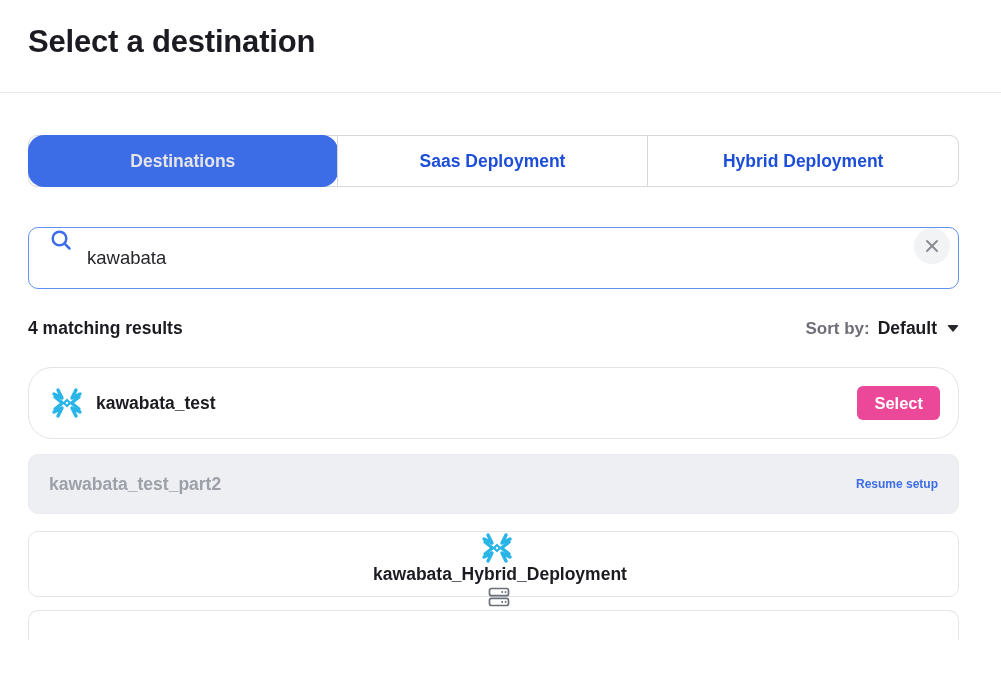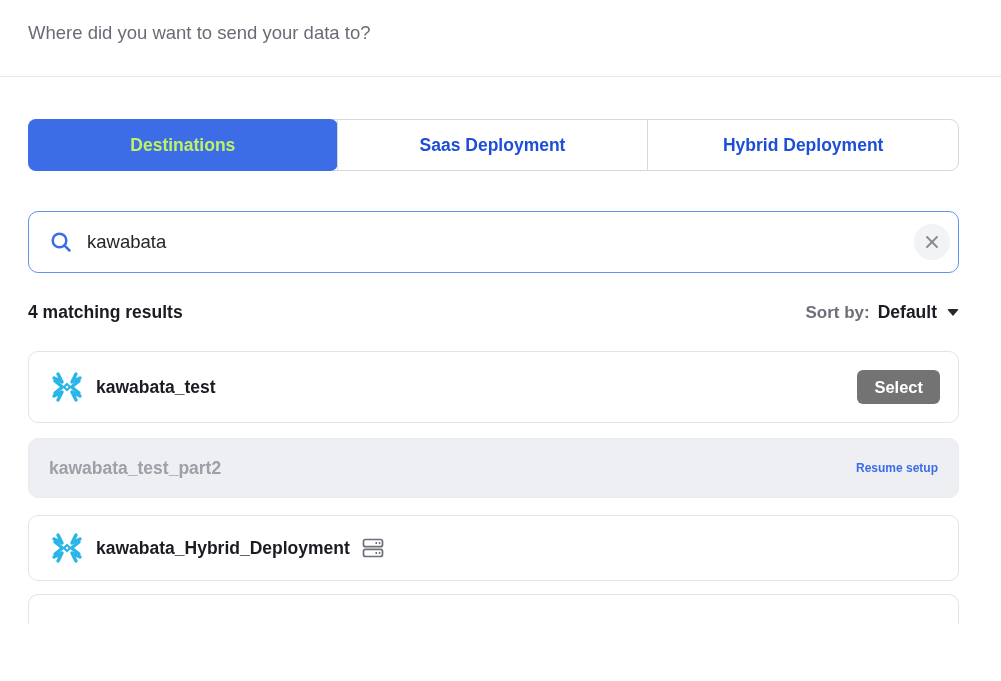--- a/index.html
+++ b/index.html
@@ -28,27 +28,27 @@
   .tab-group {
     margin-top: 42px; display: flex; height: 52px;
     border: 1px solid #d6d8dd; border-radius: 9px; background: #fff;
   }
   .tab {
     flex: 1; display: flex; align-items: center; justify-content: center;
     font-size: 17.5px; font-weight: 700; color: #1d4ed8; cursor: pointer;
   }
   .tab.middle { border-left: 1px solid #d6d8dd; border-right: 1px solid #d6d8dd; }
   .tab.active {
-    background: #3d6ce7; color: #bef264; border-radius: 8px; margin: -1px;
+    background: #3d6ce7; color: #e5e5e5; border-radius: 16px; margin: -1px;
   }
 
   
   .search-box {
     margin-top: 40px; height: 62px; border: 1.5px solid #6292f0; border-radius: 10px;
-    display: flex; align-items: center; padding: 0 8px 0 20px; background: #fff;
+    display: flex; padding: 0 8px 0 20px; background: #fff;
   }
   .search-box svg { flex: 0 0 auto; }
   .search-input {
     flex: 1; border: none; outline: none; margin-left: 14px;
     font-family: inherit; font-size: 18.5px; color: #26262c; background: transparent;
   }
   .clear-btn {
     width: 36px; height: 36px; border-radius: 50%; background: #f2f3f5;
     border: none; display: flex; align-items: center; justify-content: center;
     cursor: pointer;
@@ -64,44 +64,44 @@
     width: 0; height: 0; margin-left: 2px;
     border-left: 6px solid transparent; border-right: 6px solid transparent;
     border-top: 7px solid #26262c; border-radius: 2px;
   }
 
   
   .card {
     border-radius: 10px; display: flex; align-items: center;
     padding: 0 16px; background: #fff; border: 1px solid #e3e4e8;
   }
-  .card-1 { margin-top: 28px; height: 72px; }
+  .card-1 { margin-top: 28px; height: 72px; border-radius: 24px; }
   .card-2 { margin-top: 15px; height: 60px; background: #edeff2; border: 1px solid #e9ebee; padding-left: 20px; }
-  .card-3 { margin-top: 17px; height: 66px; }
+  .card-3 { margin-top: 17px; height: 66px; flex-direction: column; }
   .card-4 { margin-top: 13px; height: 30px; border-bottom: none; border-radius: 10px 10px 0 0; }
   .dest-icon { display: flex; margin-left: 6px; }
   .card-title { margin-left: 13px; font-size: 17.5px; font-weight: 700; color: #1b1b21; }
   .card-title.muted { margin-left: 0; color: #9ca0a8; }
   .badge-icon { margin-left: 11px; display: flex; }
   .spacer { flex: 1; }
   .select-btn {
     height: 34px; padding: 0 17px; border: none; border-radius: 6px;
-    background: #737373; color: #fff; font-family: inherit;
+    background: #ec4899; color: #fff; font-family: inherit;
     font-size: 16.5px; font-weight: 700; cursor: pointer; margin-right: 2px;
   }
   .resume-link {
     font-size: 12px; font-weight: 700; color: #3d6ce7;
     text-decoration: none; cursor: pointer; margin-right: 4px;
   }
 </style>
 </head>
 <body>
 
 <div class="top-section">
-  <div class="page-subtitle">Where did you want to send your data to?</div>
+  <h1 class="page-title">Select a destination</h1>
   <div class="divider"></div>
 </div>
 
 <div class="content">
 
   <div class="tab-group">
     <div class="tab active">
       <span>Destinations</span>
     </div>
     <div class="tab middle">

